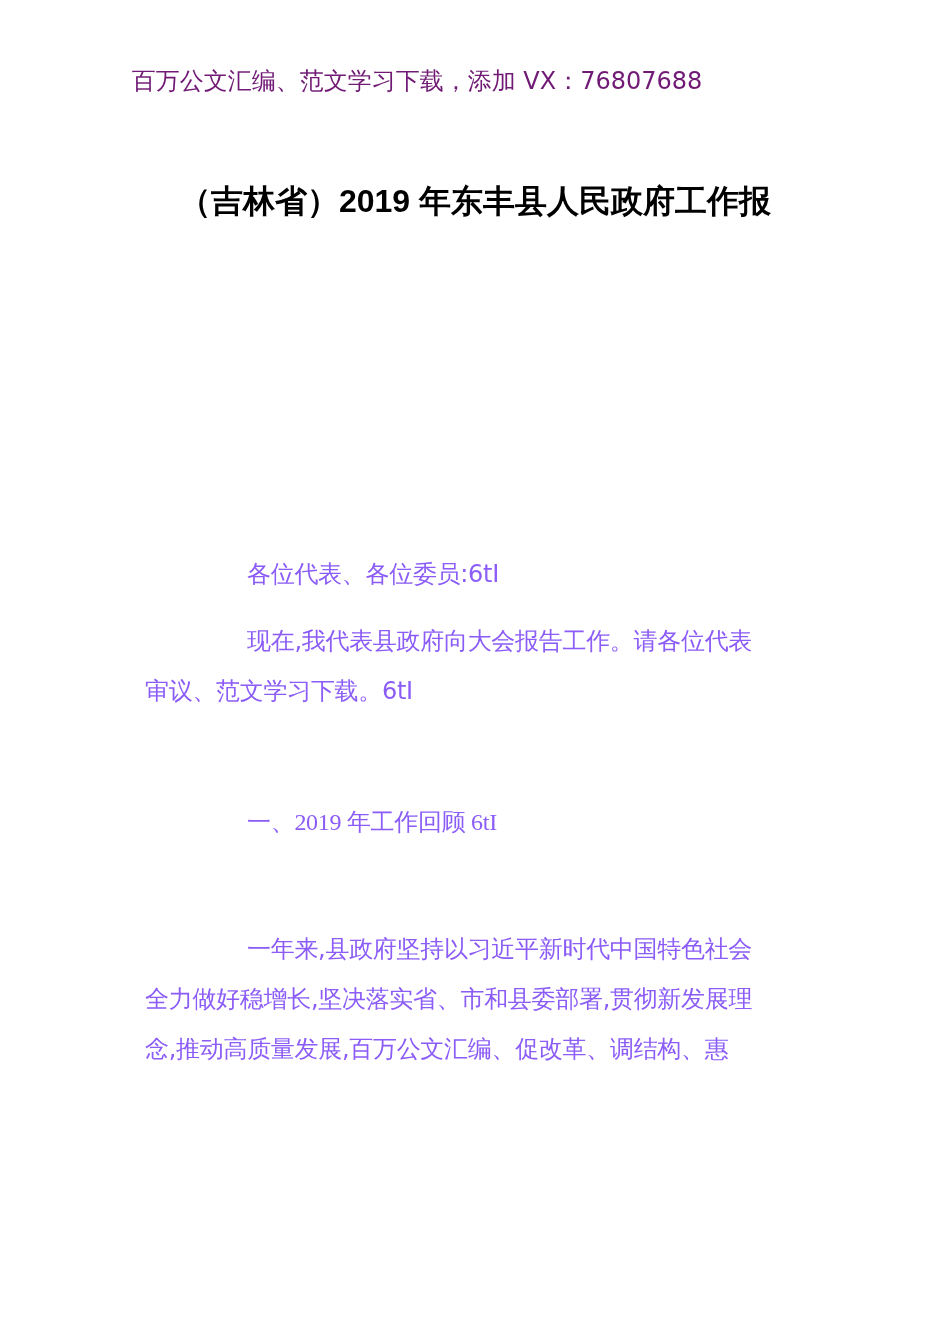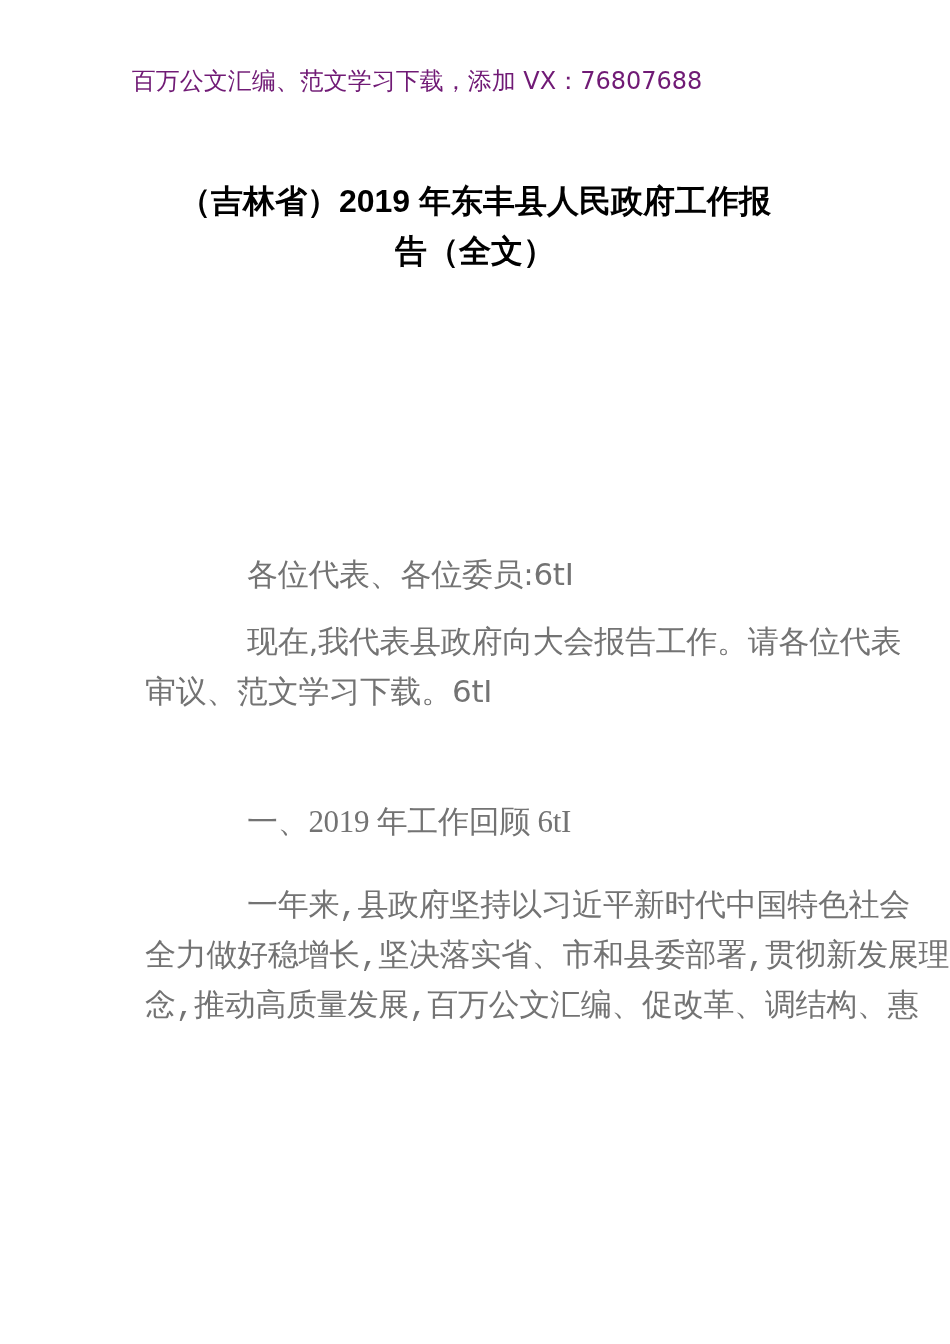--- a/index.html
+++ b/index.html
@@ -48,51 +48,50 @@
       margin-top: 28px;
     }
     .title .line {
       display: block;
       white-space: nowrap;
     }
     .body-text {
       position: absolute;
       left: 145px;
       width: 665px;
-      font-size: 31px;
+      font-size: 24px;
       line-height: 50px;
-      color: #737373;
+      color: #8b5cf6;
       letter-spacing: -0.3px;
     }
     .para {
       margin: 0;
       text-indent: 0;
     }
     .para .line {
       display: block;
       white-space: nowrap;
     }
     .para .line.indent {
       padding-left: 102px;
     }
     #p-greeting { top: 549px; }
     #p-report { top: 616px; }
     #p-section1 { top: 797px; font-family: Liberation Serif, serif; }
-    #p-review { top: 882px; font-family: Liberation Mono, monospace; }
+    #p-review { top: 924px; }
   </style>
 </head>
 <body>
 
 <div class="page">
 
   <div class="watermark">百万公文汇编、范文学习下载，添加 VX：76807688</div>
 
   <div class="title">
     <span class="line">（吉林省）2019 年东丰县人民政府工作报</span>
-    <span class="line">告（全文）</span>
   </div>
 
   <div class="body-text" id="p-greeting">
     <p class="para">
       <span class="line indent">各位代表、各位委员:6tI</span>
     </p>
   </div>
 
   <div class="body-text" id="p-report">
     <p class="para">

